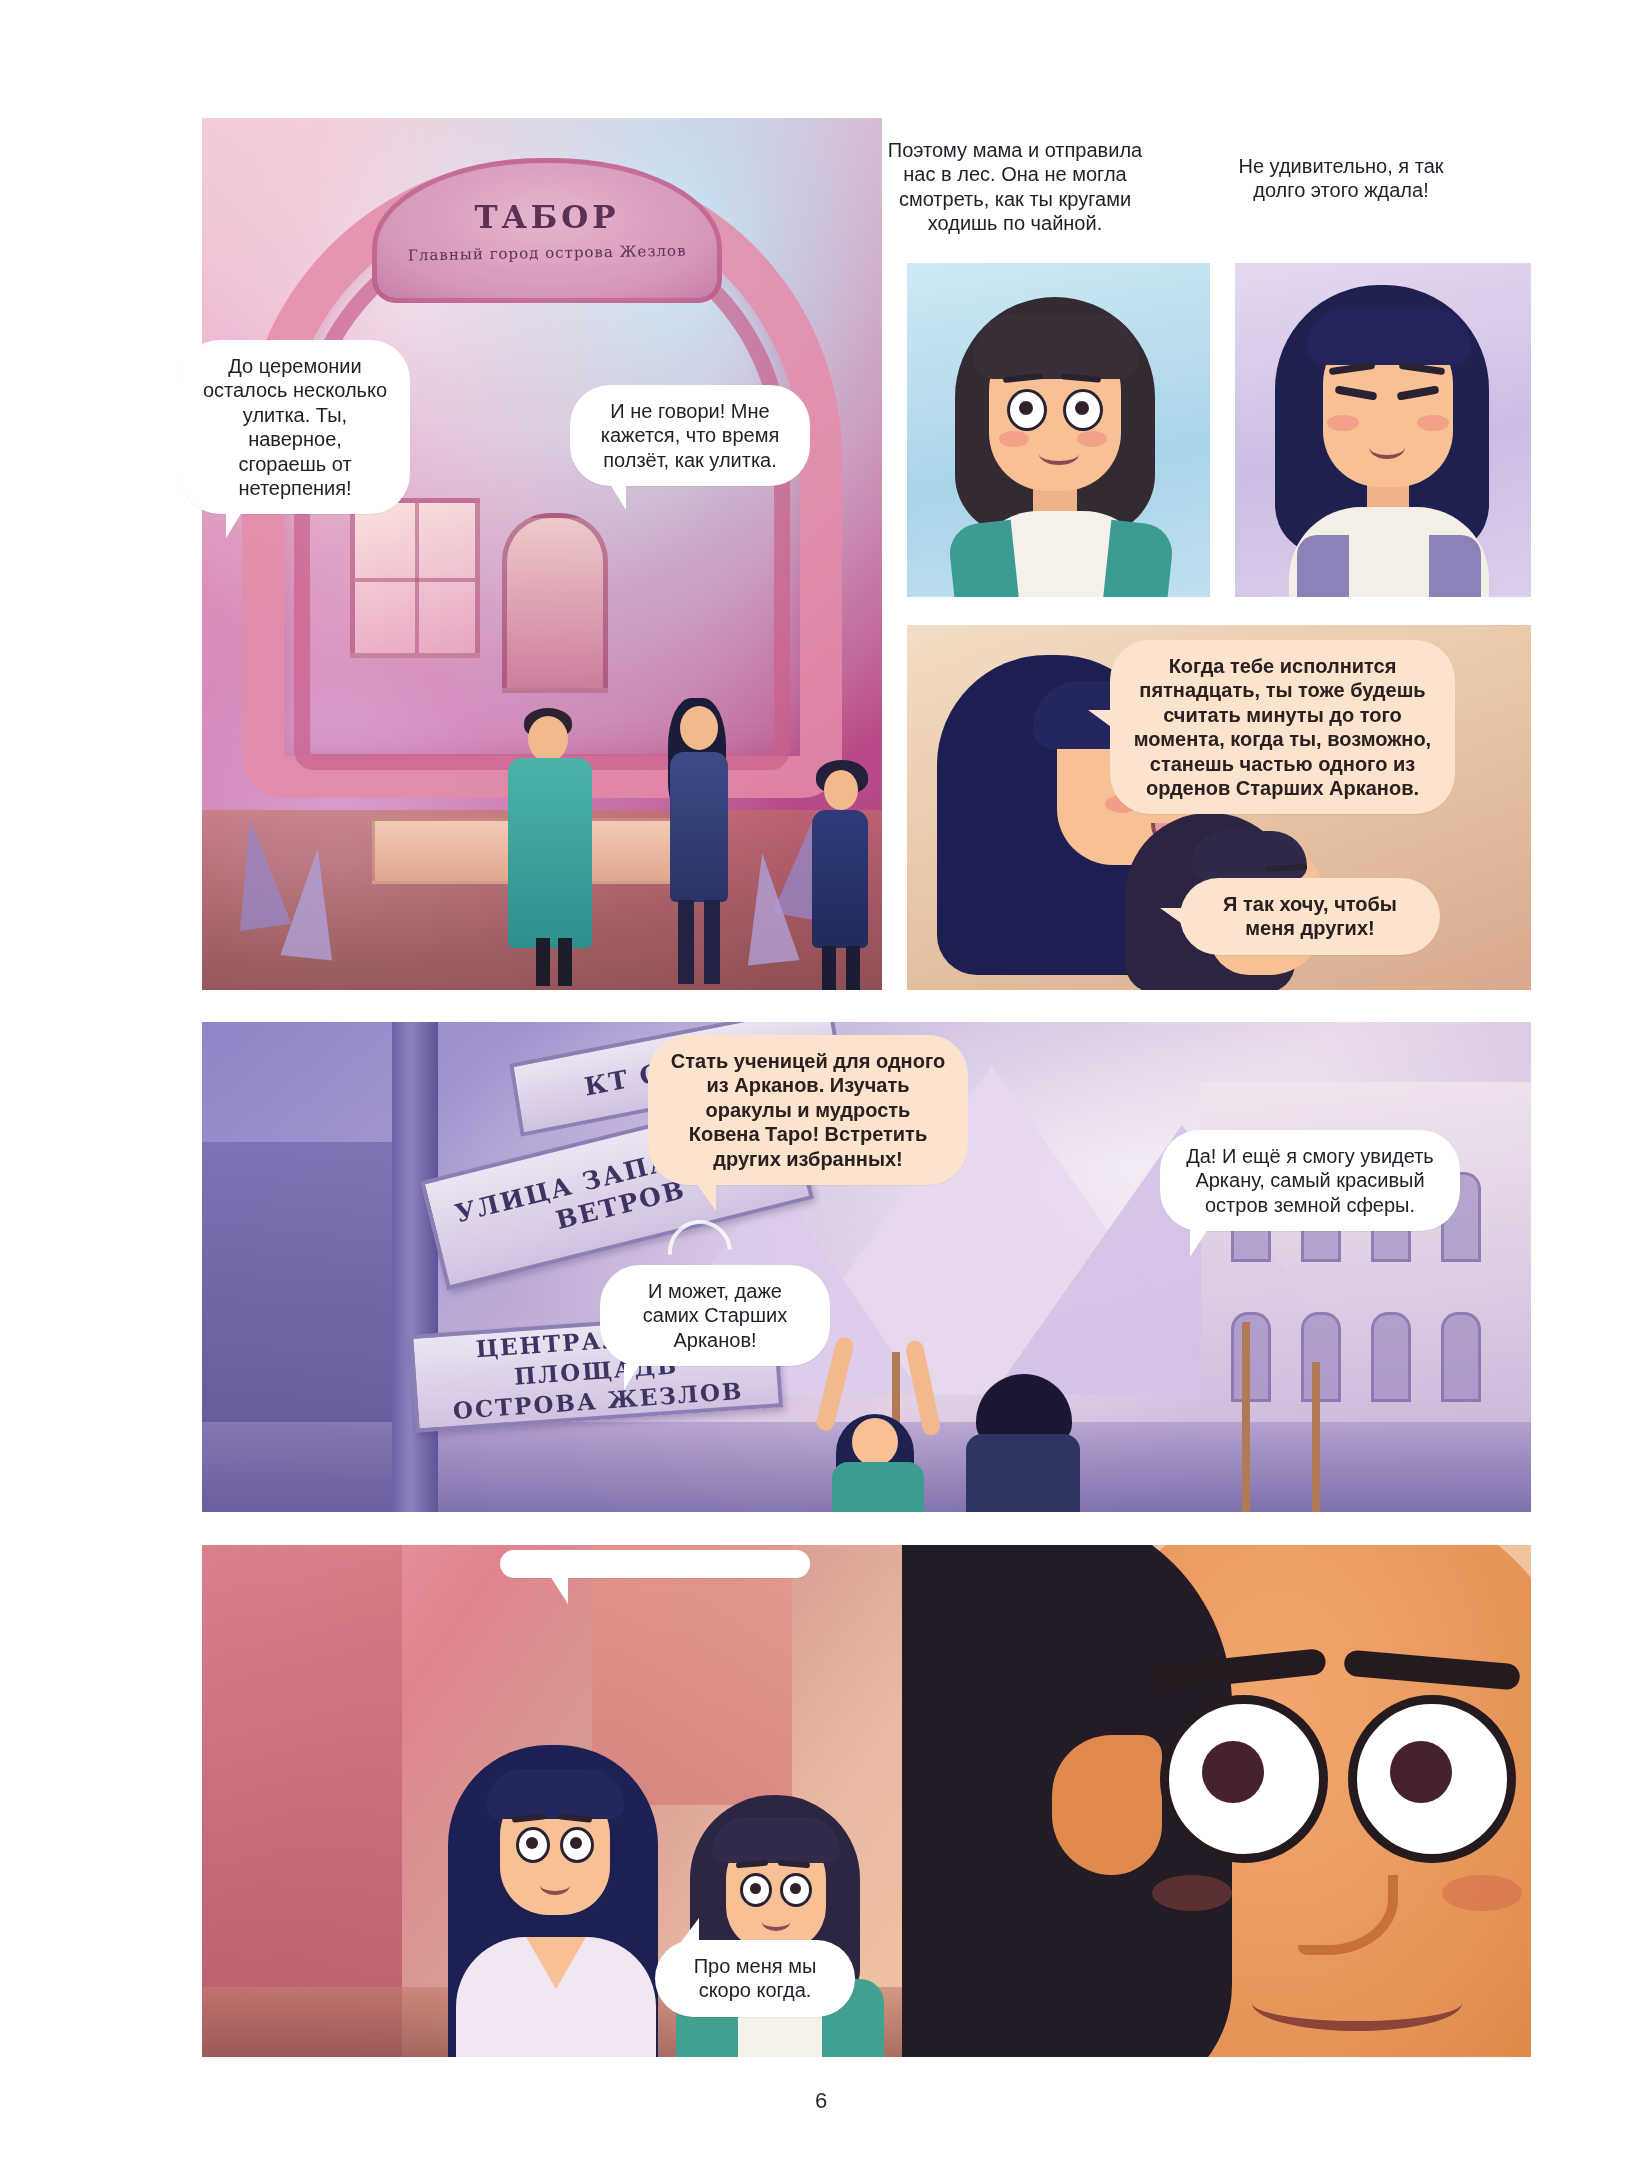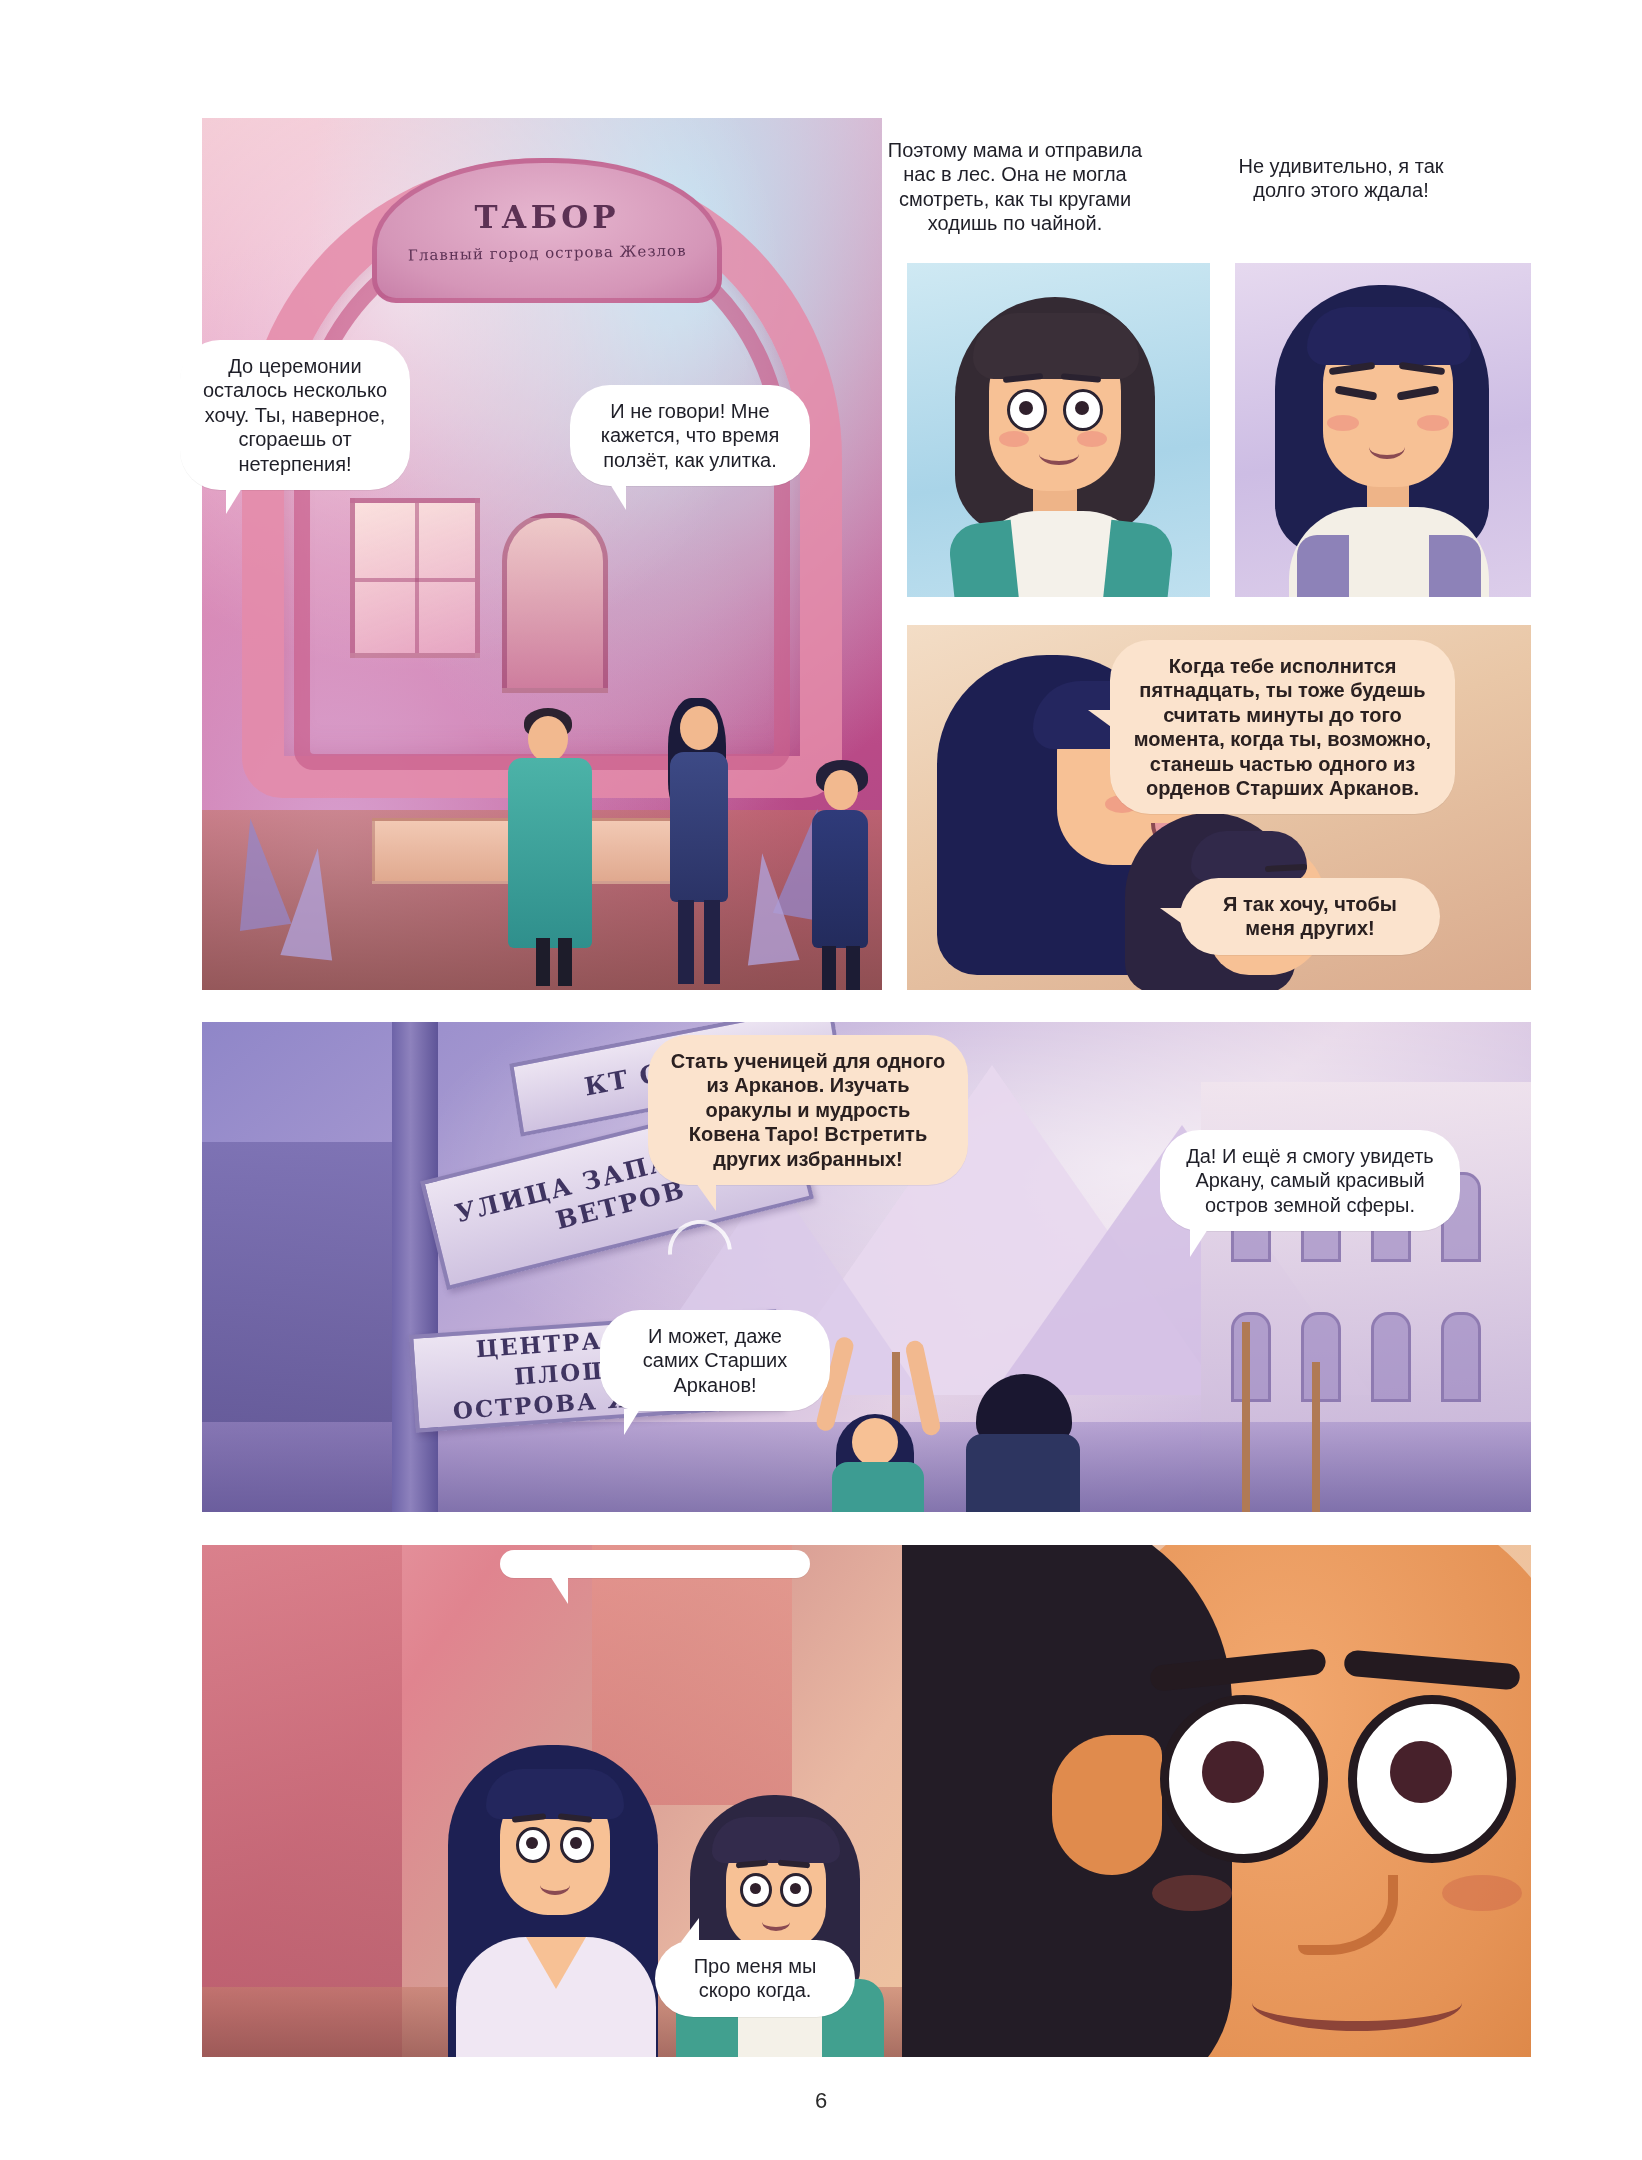--- a/index.html
+++ b/index.html
@@ -468,21 +468,21 @@
   #b3 { left: 860px; top: 124px; width: 310px; background: transparent; box-shadow: none; }
   #b4 { left: 1196px; top: 140px; width: 290px; background: transparent; box-shadow: none; }
   #b5 { left: 1110px; top: 640px; width: 345px; }
   #b5 .tail { left: -22px; top: 70px; border-width: 0 30px 22px 0; border-color: transparent #fbe3cd transparent transparent; }
   #b6 { left: 1180px; top: 878px; width: 260px; }
   #b6 .tail { left: -20px; top: 30px; border-width: 0 28px 20px 0; border-color: transparent #fbe3cd transparent transparent; }
   #b7 { left: 648px; top: 1035px; width: 320px; }
   #b7 .tail { left: 48px; bottom: -26px; border-width: 28px 0 0 20px; border-color: #fbe3cd transparent transparent transparent; }
   #b8 { left: 1160px; top: 1130px; width: 300px; }
   #b8 .tail { left: 30px; bottom: -26px; border-width: 28px 18px 0 0; border-color: #fff transparent transparent transparent; }
-  #b9 { left: 600px; top: 1265px; width: 230px; margin-top: 45px; }
+  #b9 { left: 600px; top: 1265px; width: 230px; }
   #b9 .tail { left: 24px; bottom: -24px; border-width: 26px 16px 0 0; border-color: #fff transparent transparent transparent; }
   #b10 { left: 500px; top: 1550px; width: 310px; }
   #b10 .tail { left: 50px; bottom: -26px; border-width: 28px 0 0 18px; border-color: #fff transparent transparent transparent; }
   #b11 { left: 164px; top: 1600px; width: 230px; }
   #b11 .tail { right: 26px; bottom: -24px; border-width: 26px 0 0 18px; border-color: #fff transparent transparent transparent; }
   #b12 { left: 655px; top: 1940px; width: 200px; }
   #b12 .tail { left: 26px; top: -22px; border-width: 0 0 24px 18px; border-color: transparent transparent #fff transparent; }
 
   
   .swirl {
@@ -710,21 +710,21 @@
       <div class="pupR"></div>
       <div class="browL"></div>
       <div class="browR"></div>
       <div class="nose"></div>
       <div class="mouthbig"></div>
     </div>
 
   </div>
 
   <div class="bubble" id="b1">
-    <span>До церемонии осталось несколько хочу. Ты, наверное, сгораешь от нетерпения!</span>
+    <span>До церемонии осталось несколько улитка. Ты, наверное, сгораешь от нетерпения!</span>
     <span class="tail"></span>
   </div>
 
   <div class="bubble" id="b2">
     <span>И не говори! Мне кажется, что время ползёт, как улитка.</span>
     <span class="tail"></span>
   </div>
 
   <div class="bubble" id="b4">
     <span>Не удивительно, я так долго этого ждала!</span>

